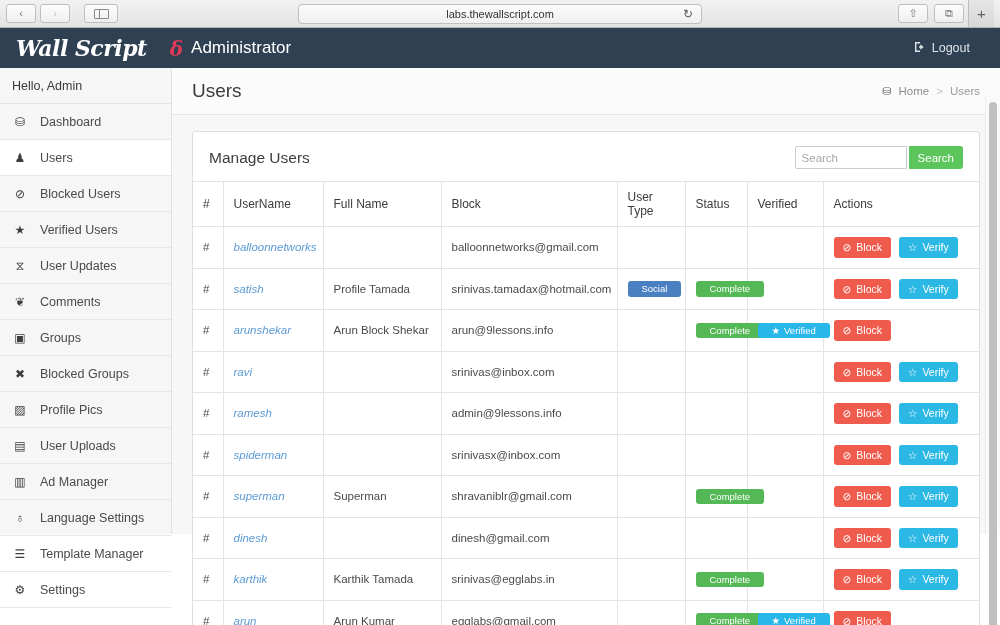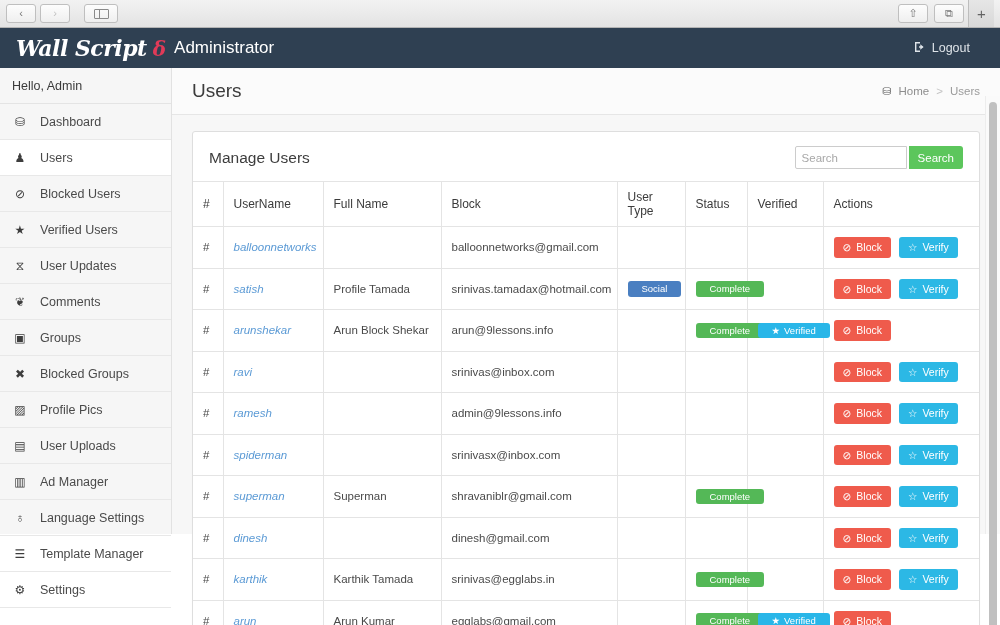--- a/index.html
+++ b/index.html
@@ -65,21 +65,21 @@
   }
 
   
   .app-header {
     height: 40px;
     background: #2f4052;
     display: flex; align-items: center;
     padding: 0 16px;
     position: relative;
   }
-  .logo-wrap { display: flex; align-items: baseline; gap: 6px; }
+  .logo-wrap { display: flex; align-items: baseline; gap: 23px; }
   .logo-script {
     font-family: "DejaVu Serif", serif;
     font-style: italic;
     font-weight: bold;
     font-size: 22px;
     color: #ffffff;
     letter-spacing: -0.5px;
   }
   .logo-delta {
     font-family: "DejaVu Serif", serif;
@@ -264,20 +264,24 @@
 </head>
 <body>
 
 <div class="browser-bar">
   <div class="nav-group">
     <div class="chrome-btn">‹</div>
     <div class="chrome-btn disabled">›</div>
   </div>
   <div class="sidebar-toggle-btn">
     <span class="sb-glyph"></span>
+  </div>
+  <div class="url-bar">
+    <span>labs.thewallscript.com</span>
+    <span class="reload-icon">↻</span>
   </div>
   <div class="right-chrome">
     <div class="chrome-btn">⇧</div>
     <div class="chrome-btn">⧉</div>
   </div>
   <div class="plus-tab">+</div>
 </div>
 
 <div class="app-header">
   <div class="logo-wrap">

